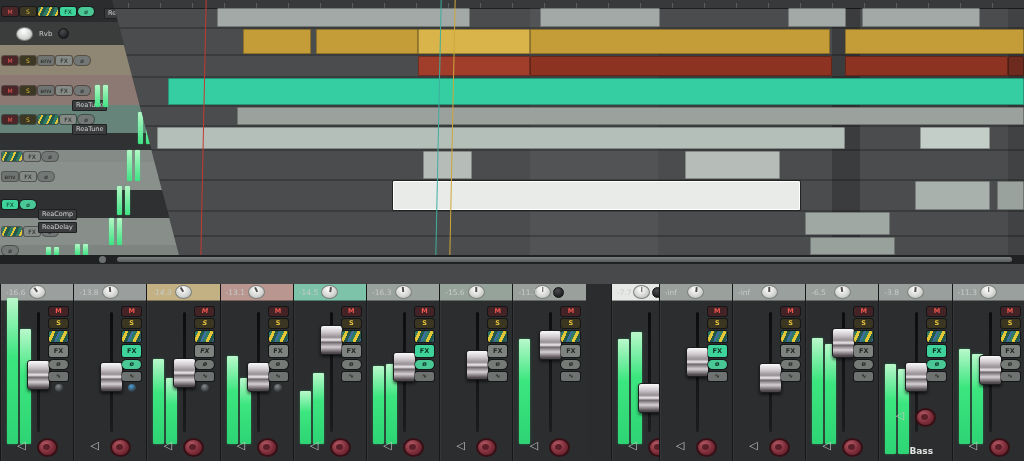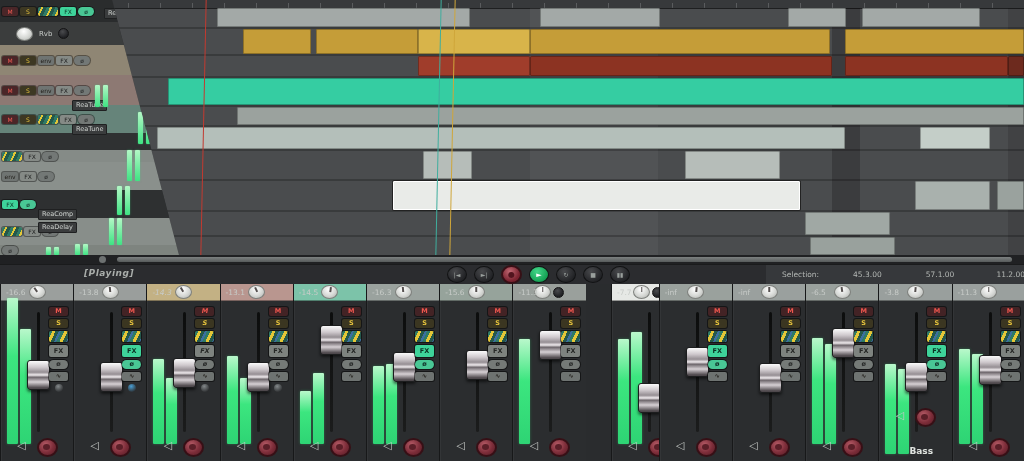--- a/index.html
+++ b/index.html
@@ -272,38 +272,20 @@
       <div class="abs tcpmeter" style="left: 83px; top: 244px; height: 11px;"></div>
       <div class="abs tcpmeter" style="left: 46px; top: 247px; height: 8px;"></div>
       <div class="abs tcpmeter" style="left: 54px; top: 247px; height: 8px;"></div>
     </div>
 
   <div id="scrollbar" class="abs">
     <div id="sb-knob" class="abs"></div>
     <div id="sb-handle" class="abs"></div>
   </div>
 
-  <div id="transport" class="abs">
-    <div id="playing" class="abs">[Playing]</div>
-    <div id="tbuttons" class="abs">
-        <div class="tbtn">|◄</div>
-        <div class="tbtn">►|</div>
-        <div class="tbtn rec">●</div>
-        <div class="tbtn play">►</div>
-        <div class="tbtn">↻</div>
-        <div class="tbtn">■</div>
-        <div class="tbtn">▮▮</div>
-      </div>
-    <div id="selpanel" class="abs">
-      <span style="margin-left:16px">Selection:</span>
-      <span style="margin-left:34px">45.3.00</span>
-      <span style="margin-left:44px">57.1.00</span>
-      <span style="margin-left:42px">11.2.00</span>
-    </div>
-  </div>
 
   <div id="mixer" class="abs">
       <div class="abs strip" style="left: 0px; width: 73.2px; background: rgb(43, 45, 47);">
         <div class="abs shead" style="background: rgb(155, 159, 157);">
           <div class="pknob">
             <div class="tick" style="transform: translateX(-50%) rotate(-35deg);"></div>
           </div>
         </div>
         <div class="abs dbval">-16.6</div>
         <div class="abs mbar" style="left: 6px; top: 14px; height: 146px;"></div>

